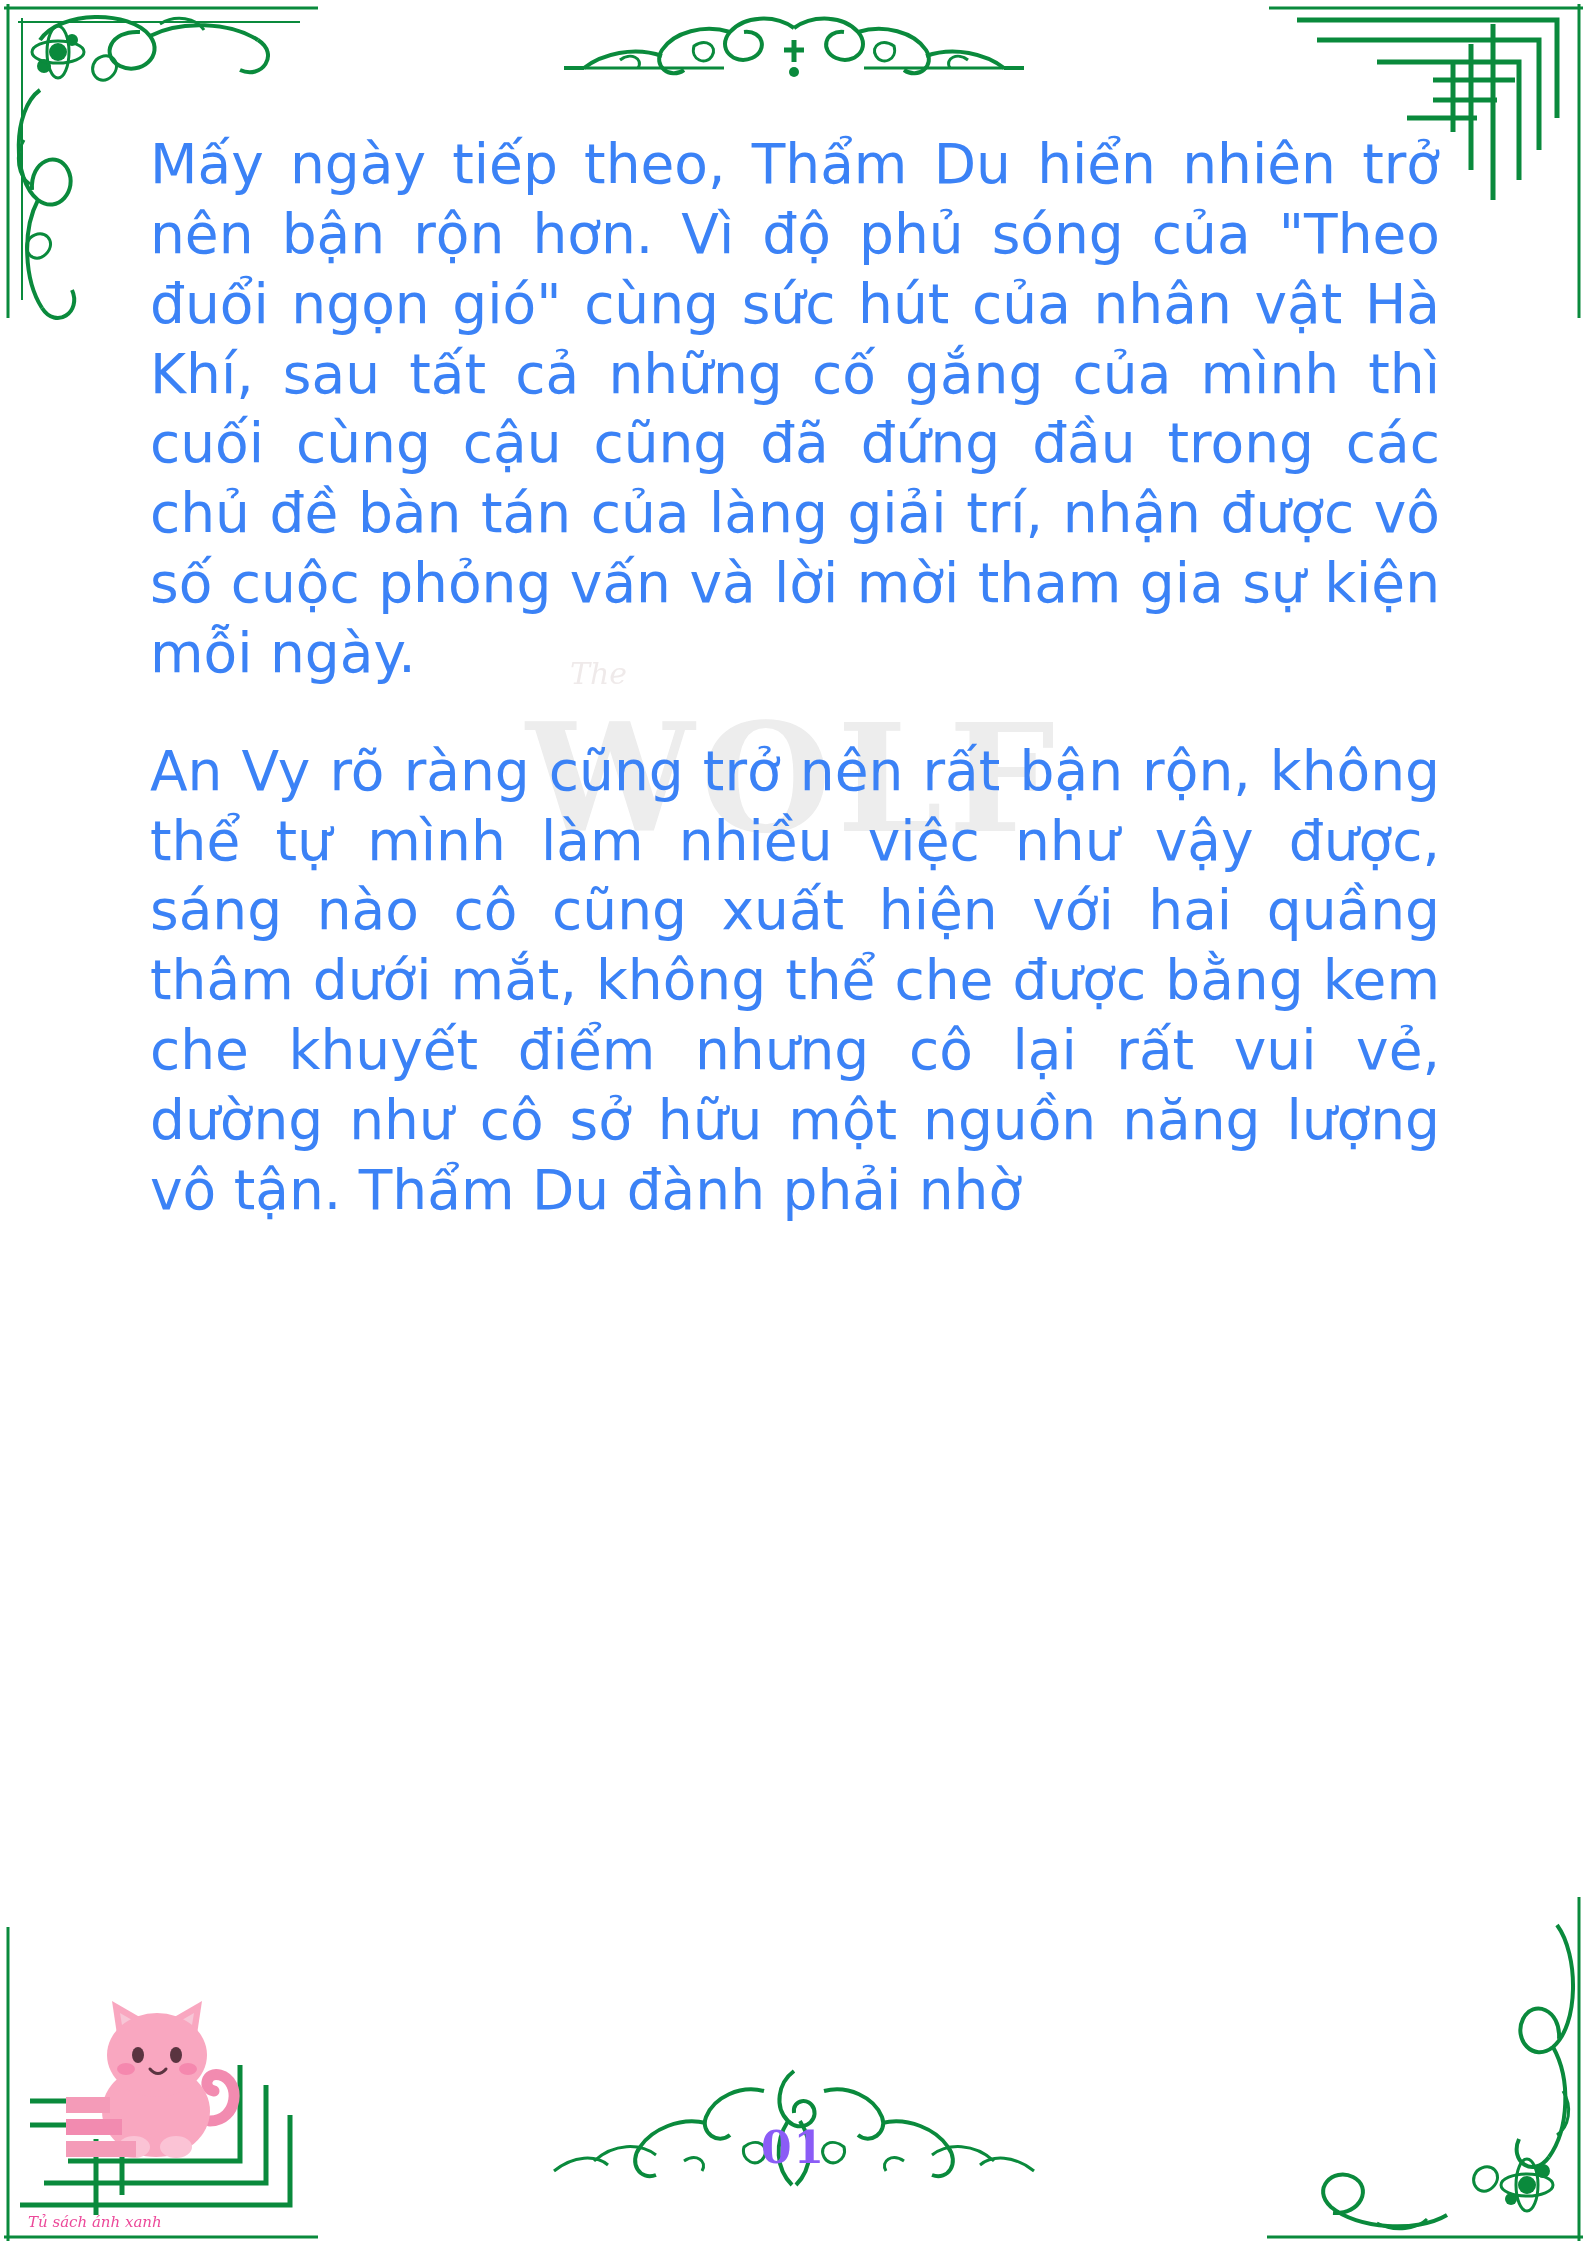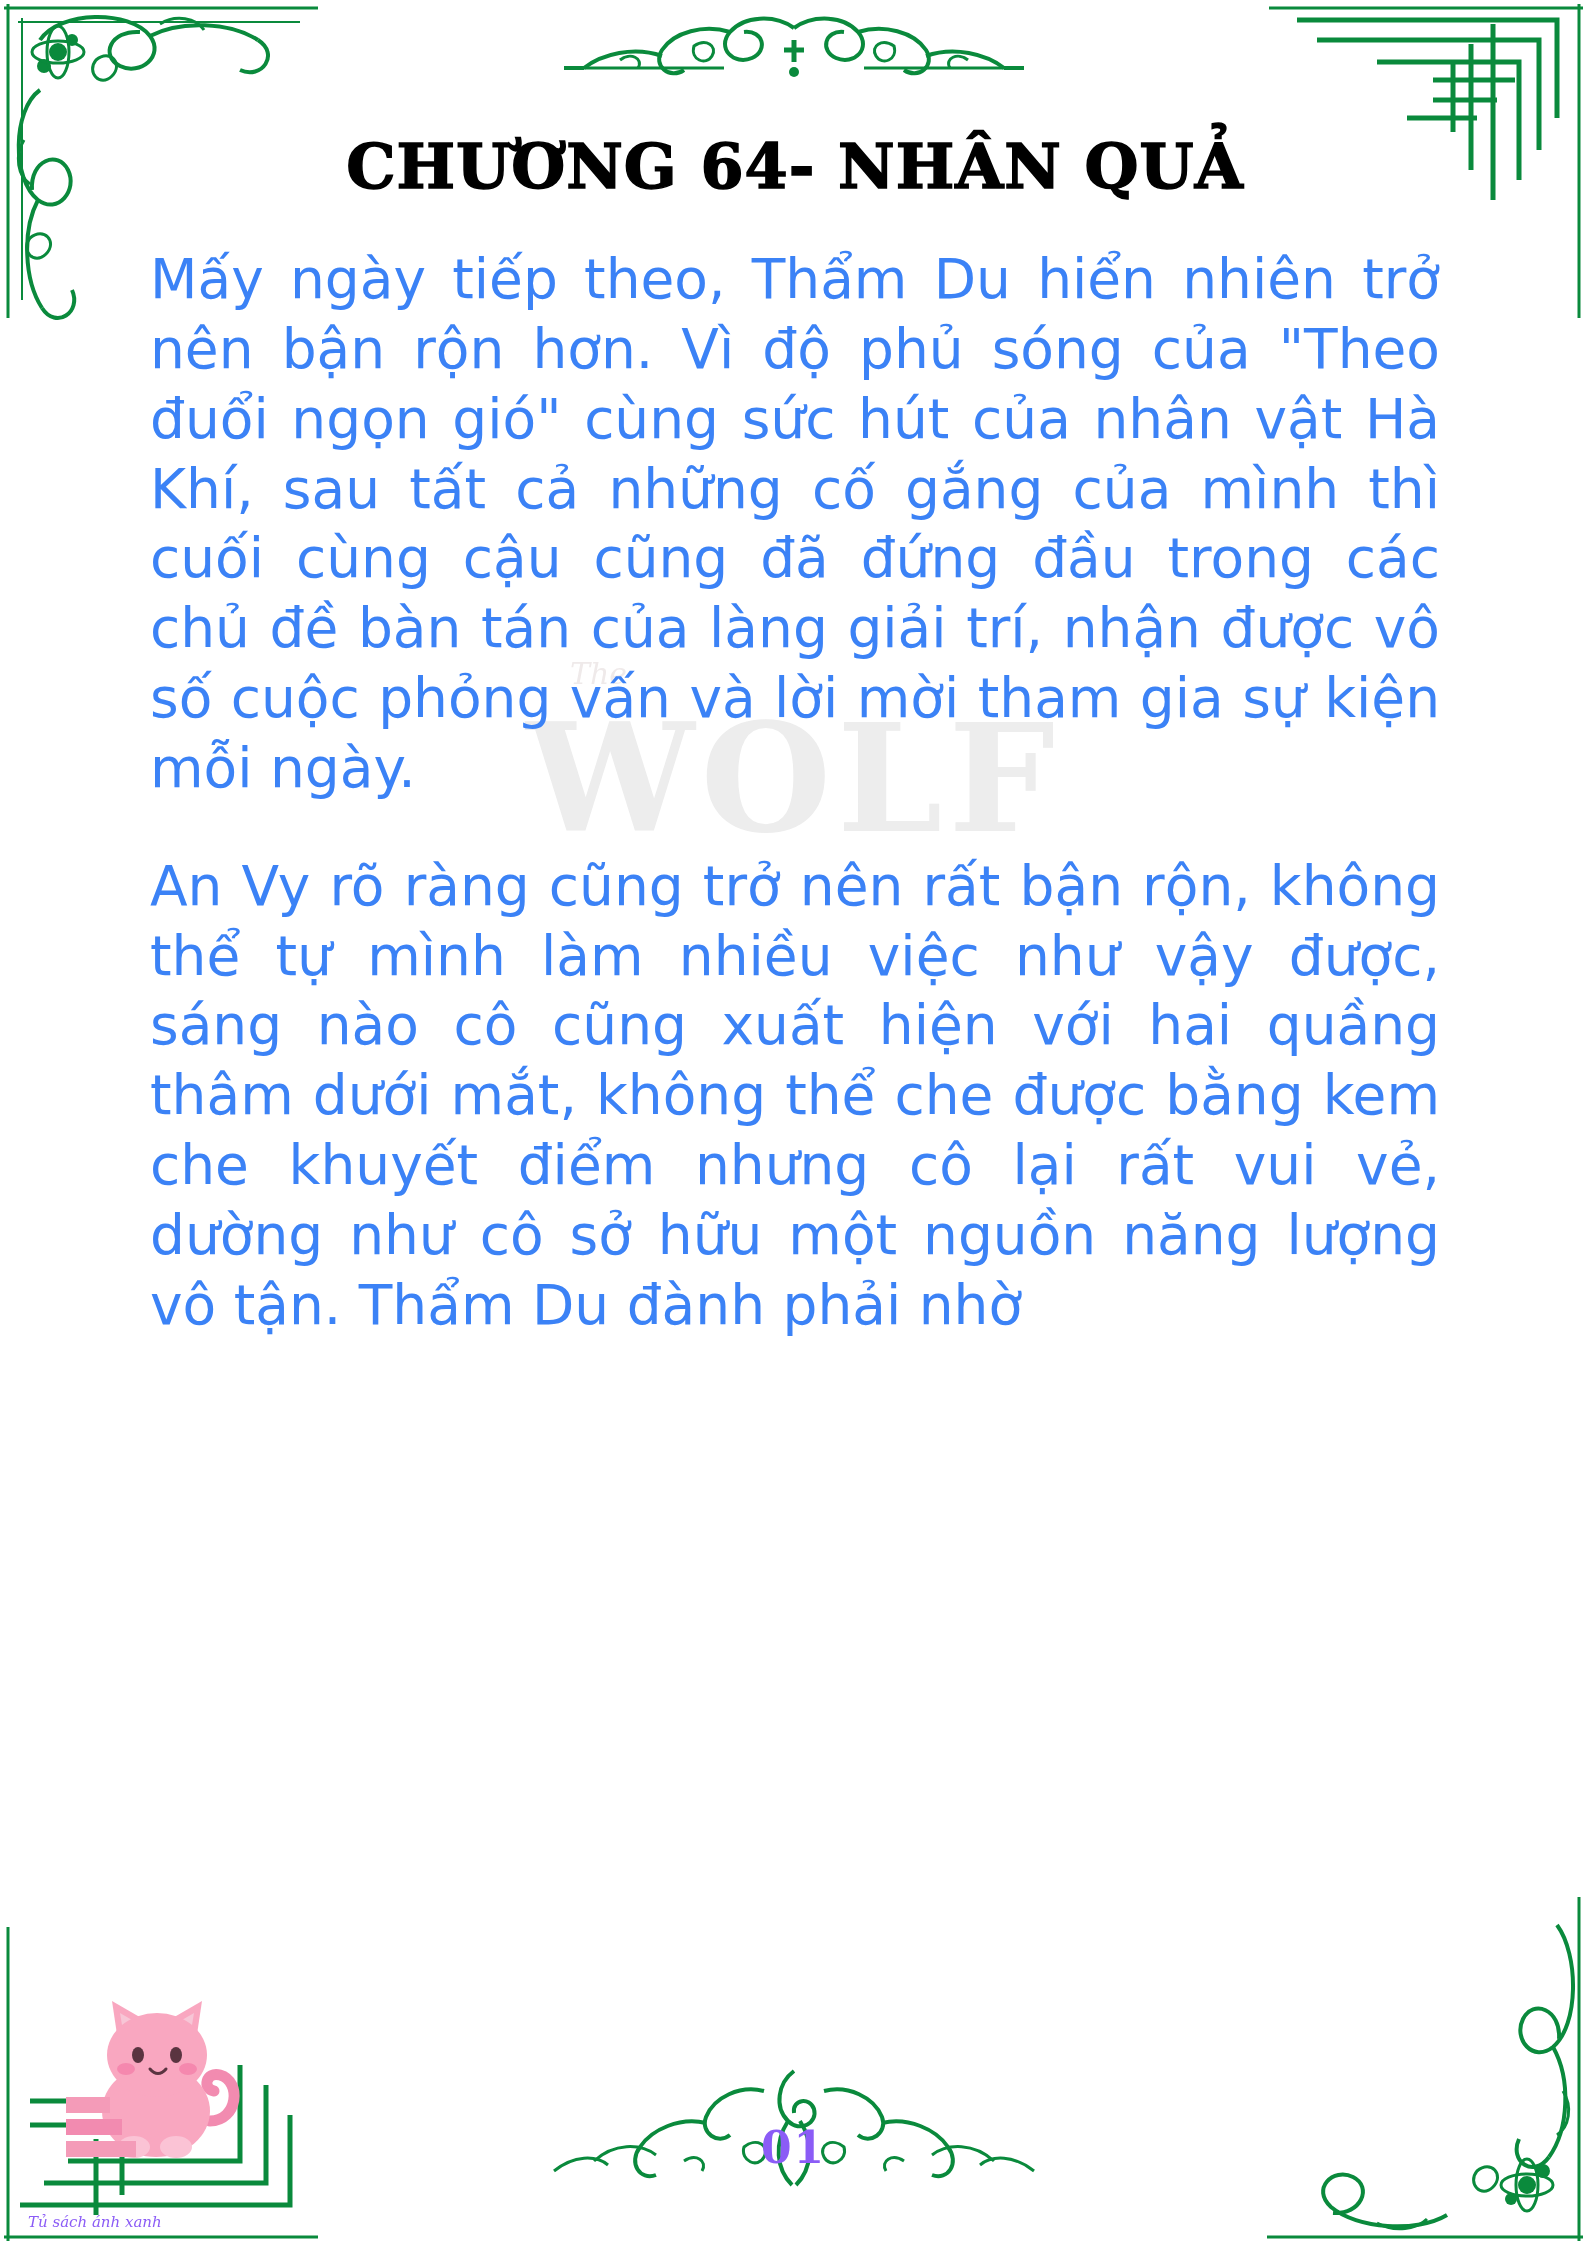--- a/index.html
+++ b/index.html
@@ -76,21 +76,21 @@
     position: absolute;
     left: 60px;
     bottom: 70px;
     pointer-events: none;
   }
   .brand-tag {
     position: absolute;
     left: 28px;
     bottom: 14px;
     font-size: 15px;
-    color: #8b5cf6;
+    color: #ec4899;
     font-family: "DejaVu Serif", serif;
     font-style: italic;
     margin-top: 38px;
   }
 
   
   .content {
     position: absolute;
     top: 130px;
     left: 150px;
@@ -230,21 +230,20 @@
       <path d="M544 50 C534 42, 520 48, 526 58" stroke-width="3"></path>
     </svg>
   </div>
 
   <div class="watermark">
     <div class="watermark-small">The</div>
     <div class="watermark-text">WOLF</div>
   </div>
 
   <div class="content">
-    <h1 class="chapter-title">CHƯƠNG 64- NHÂN QUẢ</h1>
     <p class="para">Mấy ngày tiếp theo, Thẩm Du hiển nhiên trở nên bận rộn hơn. Vì độ phủ sóng của "Theo đuổi ngọn gió" cùng sức hút của nhân vật Hà Khí, sau tất cả những cố gắng của mình thì cuối cùng cậu cũng đã đứng đầu trong các chủ đề bàn tán của làng giải trí, nhận được vô số cuộc phỏng vấn và lời mời tham gia sự kiện mỗi ngày.</p>
     <p class="para">An Vy rõ ràng cũng trở nên rất bận rộn, không thể tự mình làm nhiều việc như vậy được, sáng nào cô cũng xuất hiện với hai quầng thâm dưới mắt, không thể che được bằng kem che khuyết điểm nhưng cô lại rất vui vẻ, dường như cô sở hữu một nguồn năng lượng vô tận. Thẩm Du đành phải nhờ</p>
   </div>
 
   <div class="bottom-flourish">
     <svg width="700" height="150" viewBox="0 0 700 150" fill="none" stroke="#0a8a3c">
       <path d="M350 20 C334 32, 330 56, 344 70 C356 82, 374 72, 370 58 C366 46, 348 48, 350 62" stroke-width="4"></path>
       <path d="M344 70 C330 92, 332 118, 348 134" stroke-width="4"></path>
       <path d="M356 70 C370 92, 368 118, 352 134" stroke-width="4"></path>
       <path d="M320 40 C296 34, 270 46, 262 66 C256 82, 274 94, 286 84" stroke-width="4"></path>

